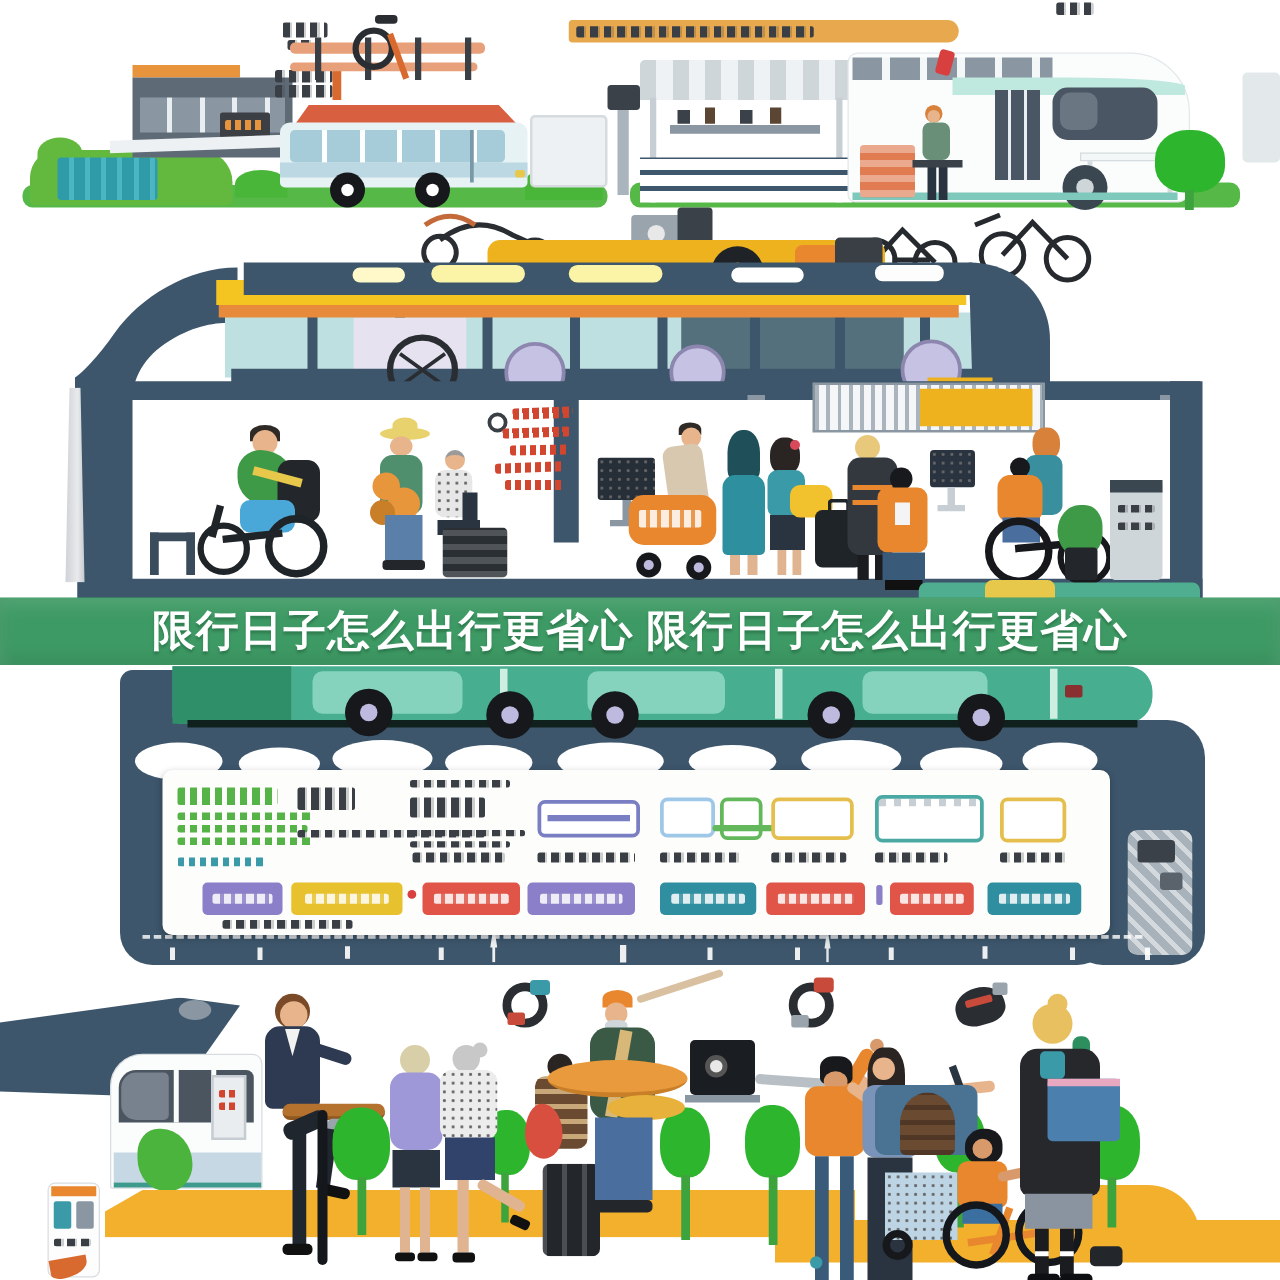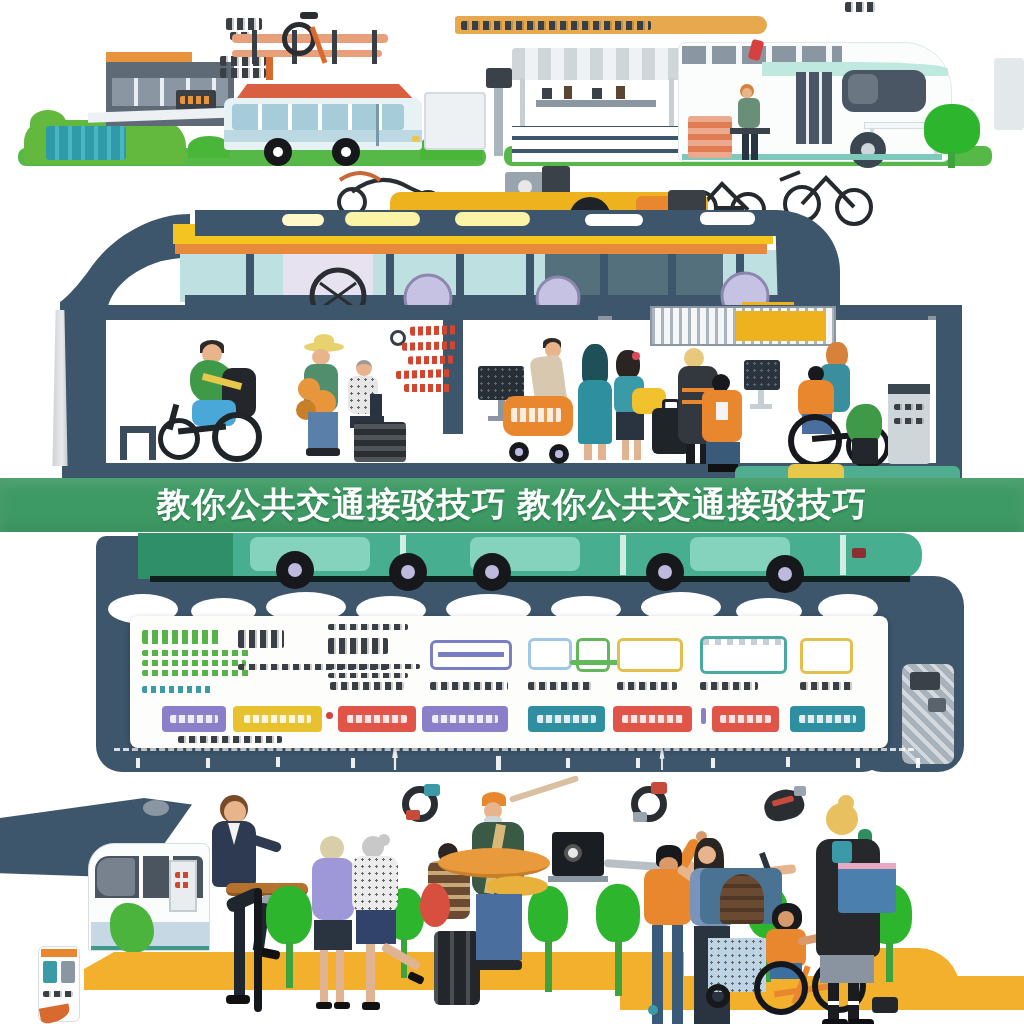--- a/index.html
+++ b/index.html
@@ -463,21 +463,21 @@
       </div>
     <div class="a wheel" style="left:508px;top:20px;width:38px;height:38px">
         <i class="hub"></i>
       </div>
     <div class="a wheel" style="left:628px;top:22px;width:38px;height:38px">
         <i class="hub"></i>
       </div>
   </div>
 
   <div class="a" id="banner">
-    <span>教你公共交通接驳技巧 教你公共交通接驳技巧</span>
+    <span>限行日子怎么出行更省心 限行日子怎么出行更省心</span>
   </div>
 
   <div class="a" style="left:0;top:775px;width:1024px;height:249px">
     <i class="a" style="left:0;top:23px;width:200px;height:80px;background:var(--road-slate);clip-path:polygon(0 25%,72% 0,96% 8%,70% 100%,0 94%)"></i>
     <i class="a" style="left:143px;top:25px;width:26px;height:16px;background:#8A97A3;border-radius:50%"></i>
 
     <div class="a" style="left:88px;top:68px;width:122px;height:108px;background:#FBFCFC;border:1px solid #D8DDE0;border-radius:26px 8px 2px 2px">
       <i class="a" style="left:6px;top:12px;width:108px;height:42px;background:#4A5560;border-radius:14px 6px 0 0"></i>
       <i class="a" style="left:8px;top:14px;width:38px;height:38px;background:#77828E;border-radius:12px 4px 4px 12px"></i>
       <i class="a" style="left:50px;top:12px;width:4px;height:42px;background:#FBFCFC"></i>

